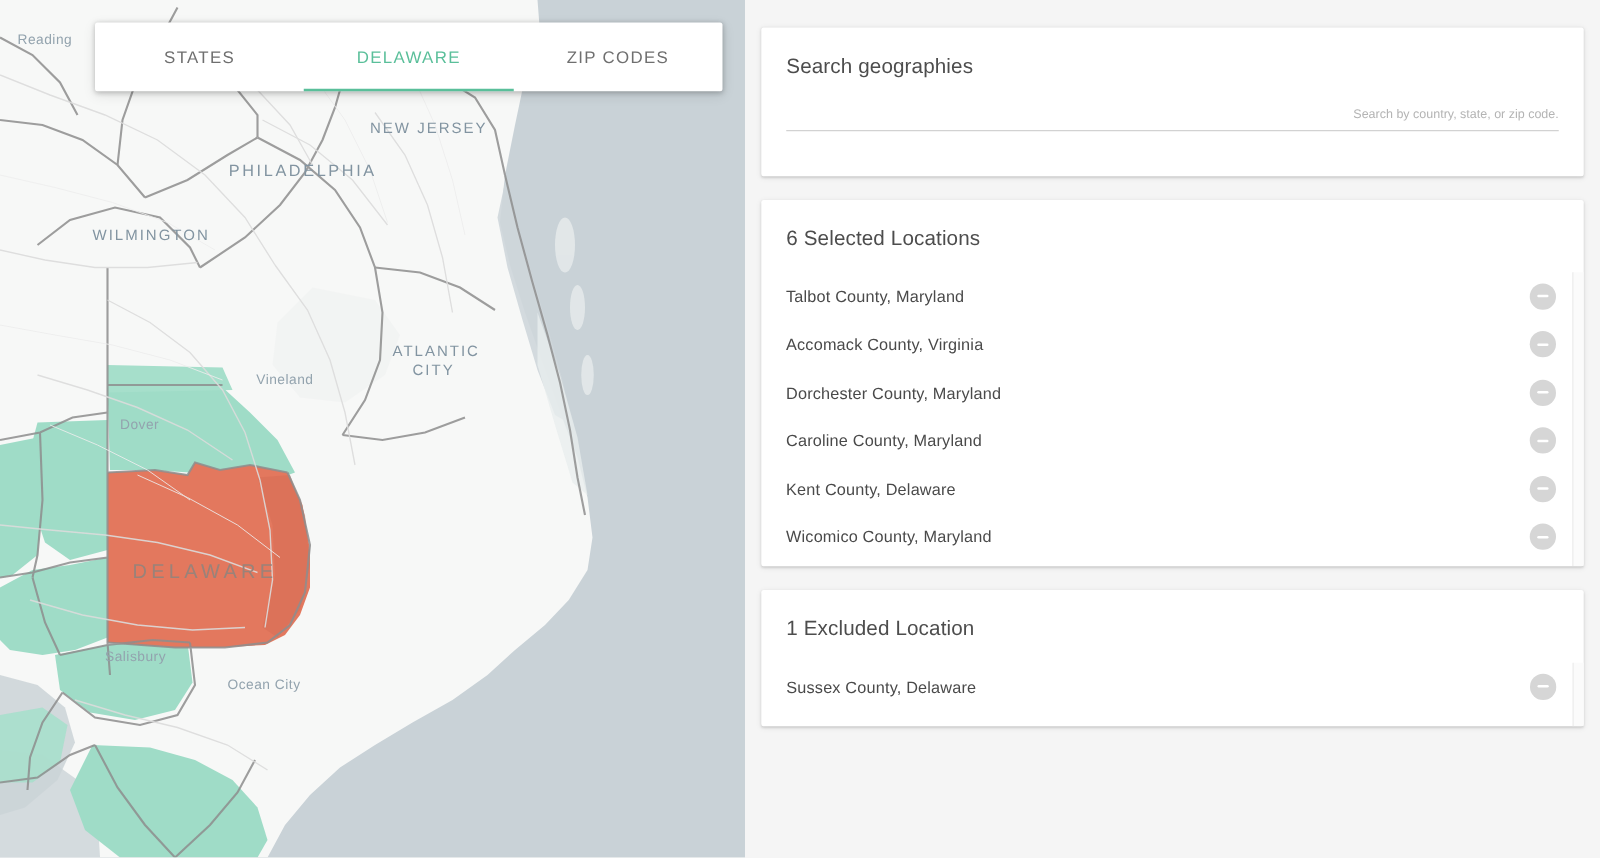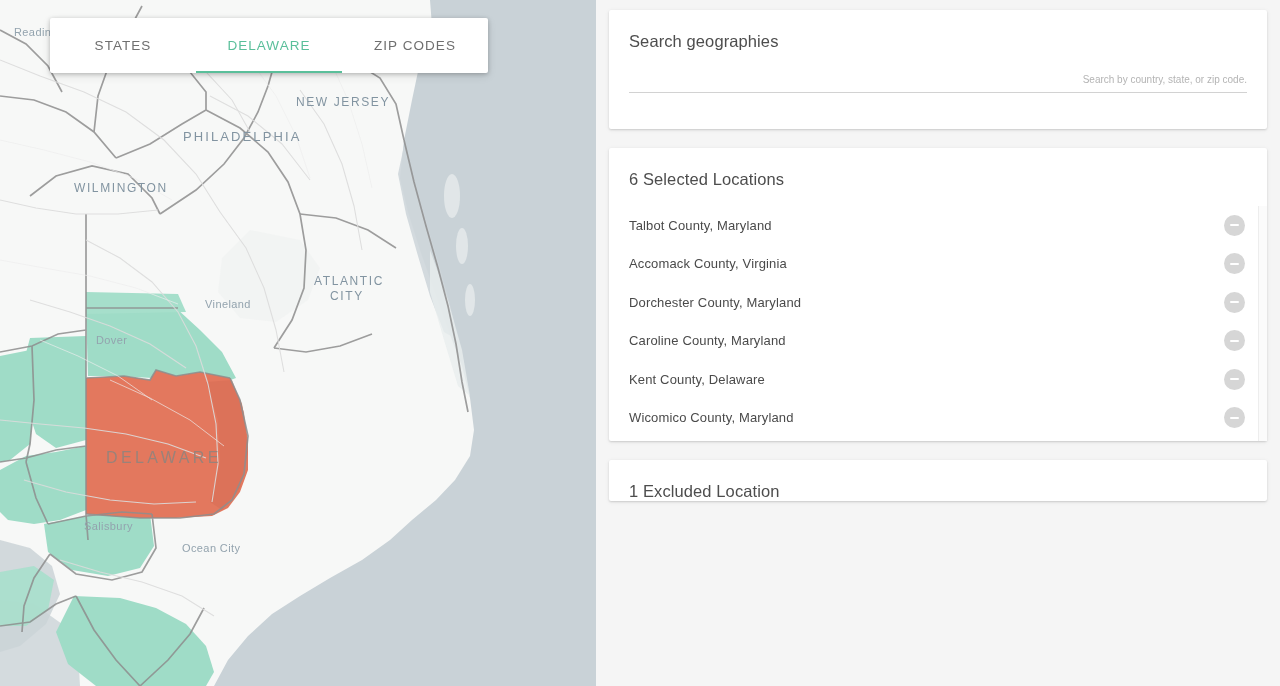--- a/index.html
+++ b/index.html
@@ -28,22 +28,22 @@
     pointer-events: none;
     white-space: nowrap;
   }
   .ml-major { font-size: 13px; letter-spacing: 2.1px; font-weight: 400; color: #8294a1; }
   .ml-mid   { font-size: 12px; letter-spacing: 1.6px; color: #8294a1; }
   .ml-minor { font-size: 11px; letter-spacing: .4px; color: #93a3ae; }
   .ml-state { font-size: 16px; letter-spacing: 3.4px; color: #9a8279; }
 
   
   .tab-card {
-    position: absolute; left: 50px; top: 18px;
-    width: 438px; height: 55px;
+    position: absolute; left: 76px; top: 18px;
+    width: 502px; height: 55px;
     background: #ffffff;
     border-radius: 2px;
     box-shadow: 0 1px 4px rgba(0,0,0,.22), 0 3px 10px rgba(0,0,0,.10);
     display: flex; align-items: stretch;
     z-index: 6;
   }
   .tab {
     flex: 1 1 0;
     display: flex; align-items: center; justify-content: center;
     position: relative;
@@ -61,21 +61,21 @@
     content: ""; position: absolute;
     left: 0; right: 0; bottom: 0; height: 2.5px;
     background: #5abf9a;
   }
 
   
   .right-pane {
     flex: 1 1 auto;
     position: relative;
     background: #f5f5f5;
-    padding: 10px 13px 0 13px;
+    padding: 22px 13px 0 13px;
     height: 686px;
     overflow: hidden;
   }
   .card {
     background: #ffffff;
     border-radius: 2px;
     box-shadow: 0 1px 2px rgba(0,0,0,.13), 0 1px 5px rgba(0,0,0,.07);
   }
   .card-title {
     font-size: 16.5px;
@@ -379,17 +379,27 @@
           <button class="remove-btn">
               <span class="bar"></span>
             </button>
         </div>
         <div class="list-pad"></div>
       </div>
     </div>
 
     <div class="card list-card">
       <div class="card-title">1 Excluded Location</div>
+      <div class="loc-list short">
+        <div class="scrollbar-track"></div>
+        <div class="loc-row">
+          <span class="loc-name">Sussex County, Delaware</span>
+          <button class="remove-btn">
+              <span class="bar"></span>
+            </button>
+        </div>
+        <div class="list-pad"></div>
+      </div>
     </div>
 
 
   </div>
 </div>
 
 </body></html>

